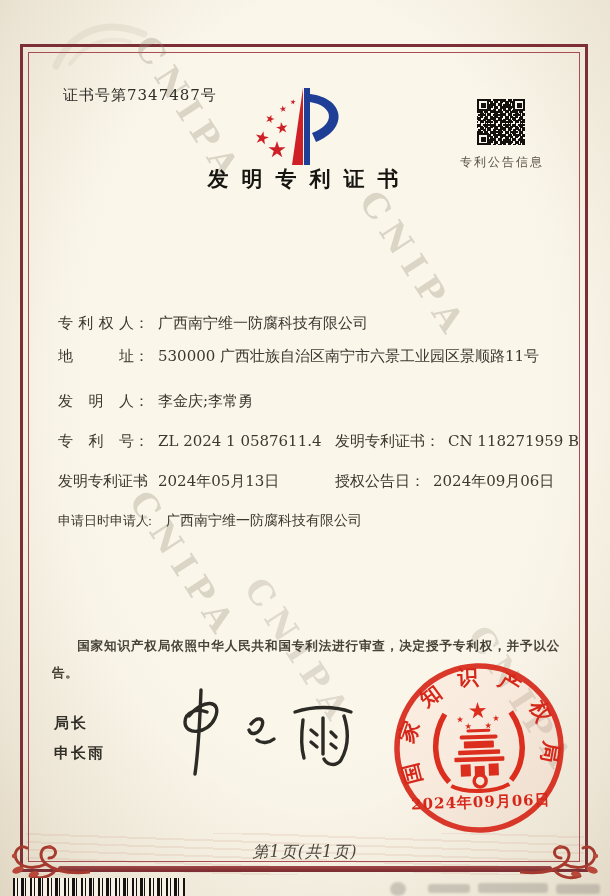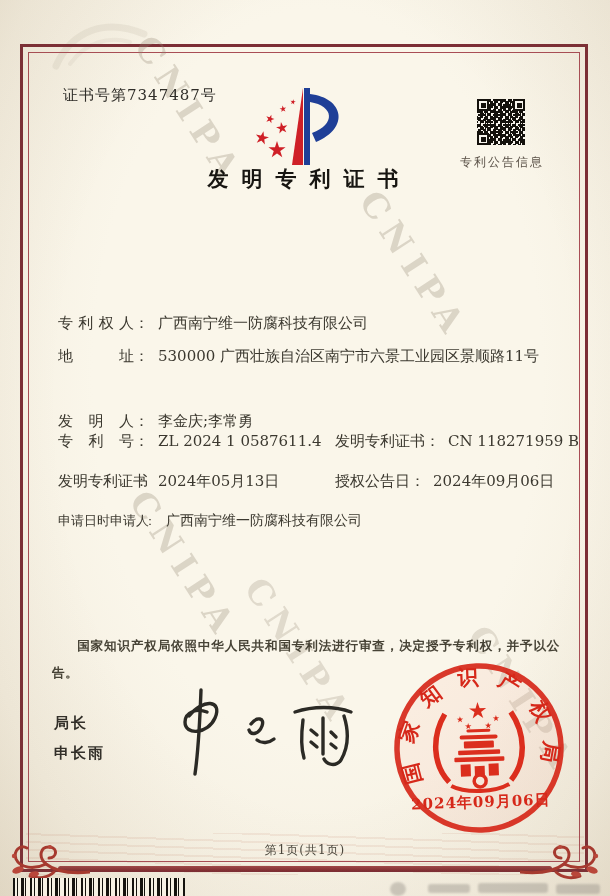--- a/index.html
+++ b/index.html
@@ -46,22 +46,22 @@
   
   .legal{position:absolute;left:52px;width:508px;top:612px;font-size:12.6px;font-weight:600;
     color:#474336;line-height:2.15;letter-spacing:.6px;text-align:justify;z-index:2;}
   .legal .l1{text-indent:2em;margin-top:20px;}
   
   .director{position:absolute;left:54px;font-size:15px;font-weight:700;letter-spacing:2px;color:#33302a;z-index:2;}
   .sig{position:absolute;left:145px;top:682px;z-index:2;}
   
   .seal{position:absolute;left:392px;top:661px;z-index:3;transform:rotate(-2deg);}
   
-  .pageno{position:absolute;left:0;right:0;top:842px;text-align:center;font-size:12px;
-    letter-spacing:1px;color:#4a463c;z-index:2;}
+  .pageno{position:absolute;left:0;right:0;top:842px;text-align:center;font-size:16px;
+    letter-spacing:1px;color:#4a463c;z-index:2;font-style:italic;}
   .orn{position:absolute;top:834px;z-index:2;}
   .orn.l{left:4px;}
   .orn.r{left:520px;transform:scaleX(-1);}
   .barcode{position:absolute;left:13px;top:878px;width:172px;height:18px;z-index:4;
     background:repeating-linear-gradient(90deg,
       #15130f 0 2px,#f6f1e4 2px 4px,#15130f 4px 5px,#f6f1e4 5px 8px,
       #15130f 8px 11px,#f6f1e4 11px 12px,#15130f 12px 13px,#f6f1e4 13px 17px);}
   .smudge{position:absolute;background:#9a958c;opacity:.45;filter:blur(1.2px);z-index:4;border-radius:3px;}
   .tlcurl{position:absolute;left:50px;top:12px;z-index:0;opacity:.8;}
 </style>
@@ -109,21 +109,21 @@
   <div class="qrcap">专利公告信息</div>
 
   <div class="title">发明专利证书</div>
 
   <div class="row" style="top:314px">
     <span class="lbl">专利权人</span><span class="colon">：</span><span class="val">广西南宁维一防腐科技有限公司</span>
   </div>
   <div class="row" style="top:347px">
     <span class="lbl">地址</span><span class="colon">：</span><span class="val">530000 广西壮族自治区南宁市六景工业园区景顺路11号</span>
   </div>
-  <div class="row" style="top:412px">
+  <div class="row" style="top:392px">
     <span class="lbl">发明人</span><span class="colon">：</span><span class="val">李金庆;李常勇</span>
   </div>
   <div class="row" style="top:432px">
     <span class="lbl">专利号</span><span class="colon">：</span><span class="val">ZL 2024 1 0587611.4</span>
     <span class="pair2">
       <span class="lbl">发明专利证书</span><span class="colon">：</span><span class="val">CN 118271959 B</span>
     </span>
   </div>
   <div class="row" style="top:472px">
     <span class="lbl">发明专利证书</span><span class="colon">：</span><span class="val">2024年05月13日</span>

